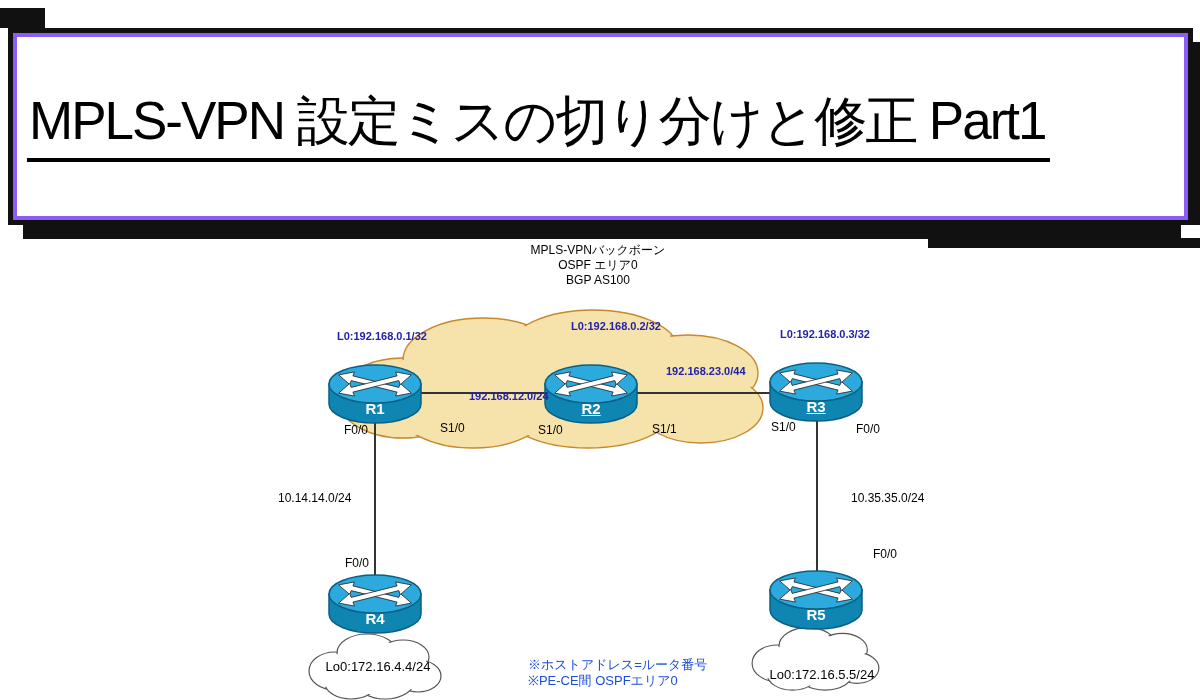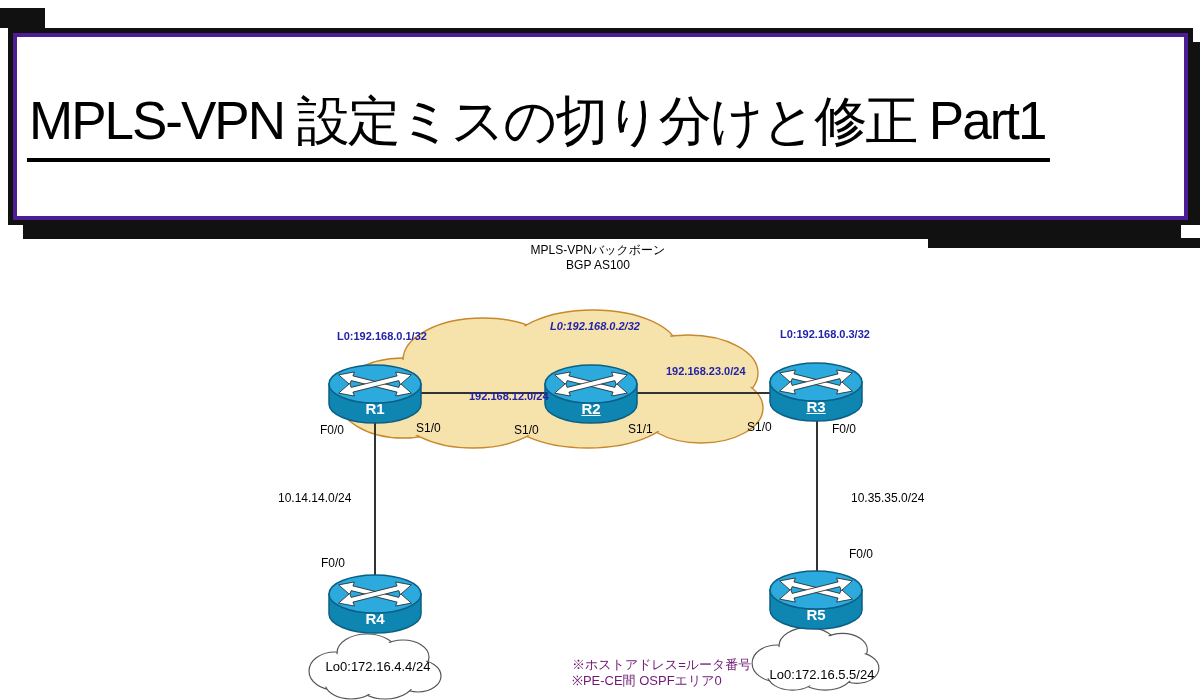--- a/index.html
+++ b/index.html
@@ -3,38 +3,38 @@
 <meta charset="utf-8">
 <style>
   html,body{margin:0;padding:0;background:#fff;}
   #canvas{position:relative;width:1200px;height:700px;background:#fff;overflow:hidden;
           font-family:"Liberation Sans",sans-serif;}
   .abs{position:absolute;}
 
   
   #banner{left:8px;top:28px;width:1185px;height:197px;border:5px solid #111;
           box-sizing:border-box;background:#fff;z-index:5;}
-  #banner-inner{position:absolute;left:0;top:0;right:0;bottom:0;border:4px solid #4c1d95;background:#fff;}
+  #banner-inner{position:absolute;left:0;top:0;right:0;bottom:0;border:4px solid #8b5cf6;background:#fff;}
   #title{position:absolute;left:10px;top:55px;white-space:nowrap;font-size:53px;color:#000;
          letter-spacing:-2px;border-bottom:4px solid #000;padding:0 4px 8px 2px;line-height:1.1;}
   .shadow{background:#111;z-index:4;}
   #shadow-topleft{left:0;top:8px;width:45px;height:20px;}
   #shadow-bottom{left:23px;top:225px;width:1158px;height:14px;}
   #shadow-step{left:928px;top:238px;width:272px;height:10px;}
   #shadow-right{left:1193px;top:42px;width:7px;height:183px;}
 
   
   #backbone-caption{left:448px;top:243px;width:300px;text-align:center;font-size:12px;
                     color:#000;line-height:15px;z-index:6;}
   .net-label{font-size:11px;font-weight:bold;color:#2222aa;white-space:nowrap;z-index:7;}
-  .if-label{font-size:12px;color:#000;white-space:nowrap;z-index:7;}
+  .if-label{font-size:12px;color:#000;white-space:nowrap;z-index:7;margin-left:24px;}
   .cenet{font-size:12px;color:#000;white-space:nowrap;z-index:7;}
   .router-name{font-size:15px;font-weight:bold;color:#fff;text-align:center;z-index:9;}
   .cloud-lo{font-size:13px;color:#000;white-space:nowrap;z-index:8;}
-  #notes{left:528px;top:657px;font-size:13px;color:#701a75;line-height:16px;z-index:7;margin-left:44px;}
+  #notes{left:528px;top:657px;font-size:13px;color:#1d4ed8;line-height:16px;z-index:7;}
 
   
   .hline{height:2px;background:#333;z-index:2;}
   .vline{width:2px;background:#333;z-index:2;}
 
   .router{width:96px;height:70px;z-index:3;}
   #big-cloud{left:333px;top:298px;z-index:1;}
   .white-cloud{z-index:2;}
 </style>
 </head>
@@ -78,20 +78,21 @@
     <div id="banner-inner">
       <div id="title">MPLS-VPN 設定ミスの切り分けと修正 Part1</div>
     </div>
   </div>
   <div id="shadow-bottom" class="abs shadow"></div>
   <div id="shadow-step" class="abs shadow"></div>
   <div id="shadow-right" class="abs shadow"></div>
 
   <div id="backbone-caption" class="abs">
     <div>MPLS-VPNバックボーン</div>
+    <div>OSPF エリア0</div>
     <div>BGP AS100</div>
   </div>
 
   <svg id="big-cloud" class="abs" width="440" height="155" viewBox="0 0 440 155">
     <g stroke="#c8882c" stroke-width="1.4" fill="#f6e2ab">
       <ellipse cx="70" cy="100" rx="65" ry="40"></ellipse>
       <ellipse cx="150" cy="62" rx="80" ry="42"></ellipse>
       <ellipse cx="260" cy="52" rx="85" ry="40"></ellipse>
       <ellipse cx="355" cy="75" rx="70" ry="38"></ellipse>
       <ellipse cx="368" cy="110" rx="62" ry="35"></ellipse>
@@ -140,25 +141,25 @@
       <use href="#router-icon-def"></use>
     </svg>
   <div class="abs router-name" style="left:327px;top:610px;width:96px;">R4</div>
 
   <svg class="abs router" style="left:768px;top:566px;" viewBox="0 0 96 70">
       <use href="#router-icon-def"></use>
     </svg>
   <div class="abs router-name" style="left:768px;top:606px;width:96px;">R5</div>
 
   <div class="abs net-label" style="left:337px;top:330px;">L0:192.168.0.1/32</div>
-  <div class="abs net-label" style="left:550px;top:320px;font-style:italic;">L0:192.168.0.2/32</div>
+  <div class="abs net-label" style="left:571px;top:320px;">L0:192.168.0.2/32</div>
   <div class="abs net-label" style="left:780px;top:328px;">L0:192.168.0.3/32</div>
 
   <div class="abs net-label" style="left:469px;top:365px;margin-top:25px;">192.168.12.0/24</div>
-  <div class="abs net-label" style="left:666px;top:365px;">192.168.23.0/24</div>
+  <div class="abs net-label" style="left:666px;top:365px;">192.168.23.0/44</div>
   <div class="abs cenet" style="left:278px;top:491px;">10.14.14.0/24</div>
   <div class="abs cenet" style="left:851px;top:491px;">10.35.35.0/24</div>
 
   <div class="abs if-label" style="left:320px;top:423px;">F0/0</div>
   <div class="abs if-label" style="left:416px;top:421px;">S1/0</div>
   <div class="abs if-label" style="left:514px;top:423px;">S1/0</div>
   <div class="abs if-label" style="left:628px;top:422px;">S1/1</div>
   <div class="abs if-label" style="left:747px;top:420px;">S1/0</div>
   <div class="abs if-label" style="left:832px;top:422px;">F0/0</div>
   <div class="abs if-label" style="left:321px;top:556px;">F0/0</div>

